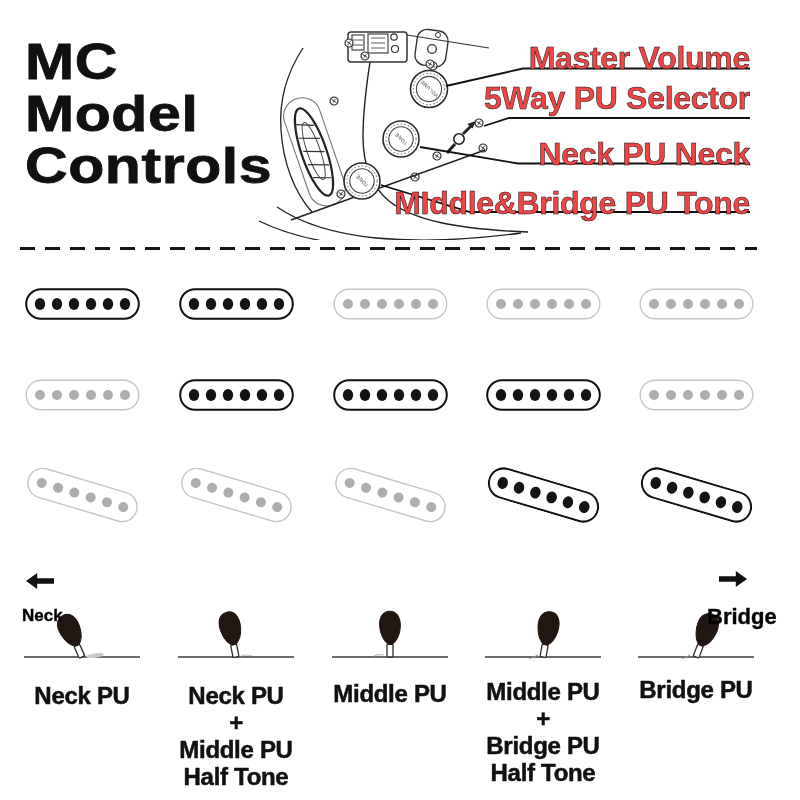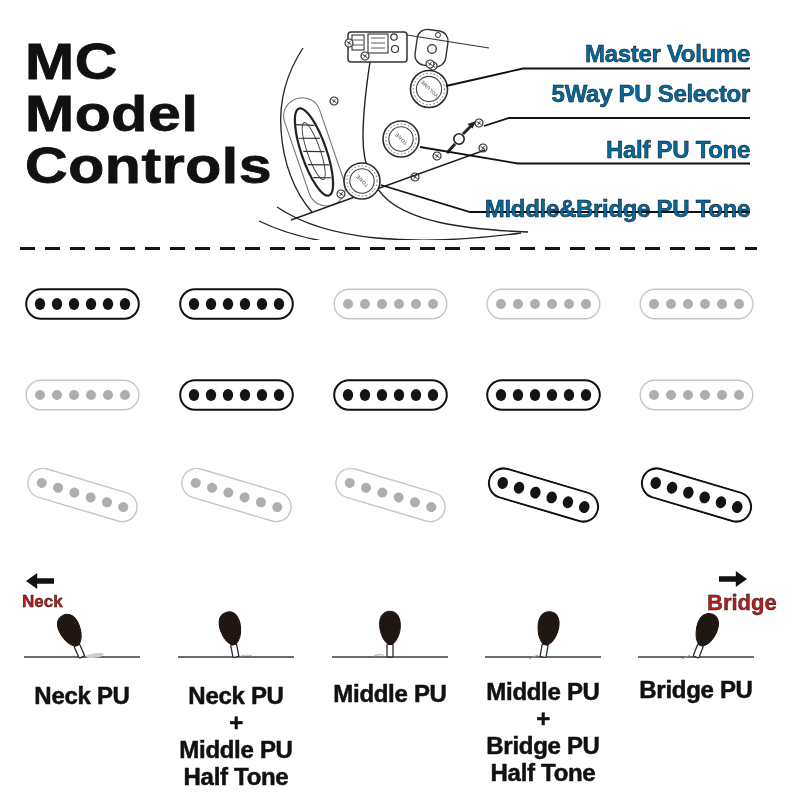--- a/index.html
+++ b/index.html
@@ -12,34 +12,34 @@
   
   .title{
     left:25px;top:36px;
     font-size:50px;line-height:52px;font-weight:bold;letter-spacing:.5px;
     transform:scaleX(1.18);transform-origin:left top;
     -webkit-text-stroke:.8px #111;color:#111;white-space:nowrap;
   }
   .title span{display:block;}
   
   .callout{
-    right:50px;font-size:24px;font-weight:bold;letter-spacing:-.3px;
-    -webkit-text-stroke:.5px #111;white-space:nowrap;color:#0369a1;
+    right:50px;font-size:32px;font-weight:bold;letter-spacing:-.3px;
+    -webkit-text-stroke:.5px #111;white-space:nowrap;color:#ef4444;
   }
   
   .divider{
     left:20px;top:247px;width:737px;height:3px;
     background:repeating-linear-gradient(90deg,#151515 0 15px,transparent 15px 25px);
   }
   
   .pos-label-line{
     width:154px;text-align:center;font-size:24px;font-weight:bold;
     letter-spacing:-.3px;-webkit-text-stroke:.5px #111;color:#111;line-height:27px;
   }
-  .dir-text{font-weight:bold;-webkit-text-stroke:.4px #111;color:#b91c1c;}
+  .dir-text{font-weight:bold;-webkit-text-stroke:.4px #111;color:#000000;margin-top:14px;}
   .neck-text{left:22px;top:592px;width:52px;font-size:17px;}
   .bridge-text{left:707px;top:590px;width:54px;text-align:center;font-size:22px;}
   svg{display:block;}
 </style>
 </head>
 <body>
 
 <div class="abs title">
   <span>MC</span>
   <span>Model</span>
@@ -142,22 +142,22 @@
   <g fill="none" stroke="#111" stroke-width="1.8">
     <polyline points="750,68.5 523,68.5 446,86"></polyline>
     <polyline points="750,118 509,118 484,126"></polyline>
     <polyline points="750,163.5 518,163.5 420,147"></polyline>
     <polyline points="750,212 470,212 381,185"></polyline>
   </g>
 </svg>
 
 <div class="abs callout" style="top:40px">Master Volume</div>
 <div class="abs callout" style="top:80px">5Way PU Selector</div>
-<div class="abs callout" style="top:136px">Half PU Tone</div>
-<div class="abs callout" style="top:195px">MIddle&amp;Bridge PU Tone</div>
+<div class="abs callout" style="top:136px">Neck PU Neck</div>
+<div class="abs callout" style="top:185px">MIddle&amp;Bridge PU Tone</div>
 
 <div class="abs divider"></div>
 
 <div id="grid">
     <div class="abs" style="left: 5px; top: 0px; width: 154px; height: 800px;">
       <div class="abs" style="left: 19.5px; top: 288px;">
         <svg width="115" height="32" viewBox="0 0 115 32">
           <rect x="1.2" y="1.2" width="112.6" height="29.6" rx="14.8" fill="#fff" stroke="#111111" stroke-width="2"></rect>
           <ellipse cx="15" cy="16" rx="5.2" ry="6" fill="#141414"></ellipse>
           <ellipse cx="32" cy="16" rx="5.2" ry="6" fill="#141414"></ellipse>

